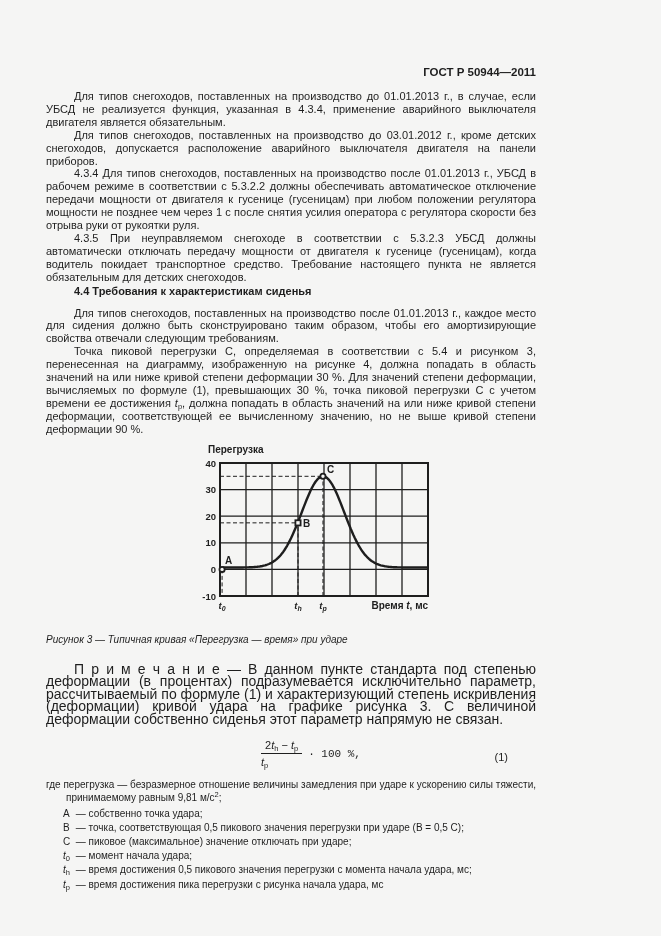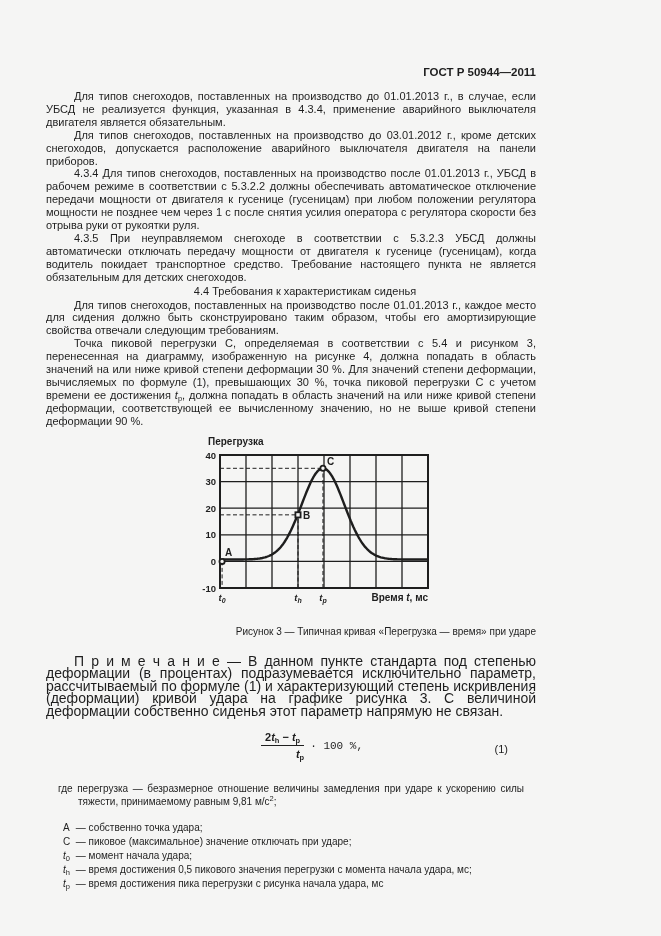--- a/index.html
+++ b/index.html
@@ -22,59 +22,60 @@
     font-size:11.5px;font-weight:bold;
     line-height:14px;
     margin-bottom:11px;
   }
   .body-text p{
     margin:0;
     font-size:11px;line-height:12.9px;
     text-align:justify;
     text-indent:28px;
   }
-  .body-text p.h{font-weight:normal;text-align:center;margin-top:1px;margin-bottom:1px;}
+  .body-text p.h{font-weight:bold;text-align:left;margin-top:1px;margin-bottom:9px;}
   .body-text i, .defs i, .formula i, .where i{font-style:italic;}
   sub{font-size:7.5px;vertical-align:-2px;line-height:0;}
   sup{font-size:7.5px;vertical-align:4px;line-height:0;}
 
   .figure-wrap{margin-top:7px;}
   .chart-box{margin-left:150px;width:245px;height:177px;}
   svg text{font-family:"Liberation Sans","DejaVu Sans",sans-serif;}
   .fig-caption{
-    text-align:right;
+    text-align:left;
     font-size:10px;line-height:13px;
     margin-top:13px;
+    font-style:italic;
   }
   .note{
     margin-top:17px;
     font-size:14px;line-height:12.5px;
     text-align:justify;
     text-indent:28px;
   }
   .formula-row{
     position:relative;
     margin-top:9px;
     height:40px;
   }
   .formula{
     position:absolute;left:215px;top:0;
     font-size:11px;
     display:flex;align-items:center;
   }
-  .frac{display:inline-block;text-align:right;vertical-align:middle;font-weight:bold;}
+  .frac{display:inline-block;text-align:left;vertical-align:middle;}
   .frac .num{display:block;border-bottom:1px solid #1e1e1e;padding:0 4px 2px 4px;}
   .frac .den{display:block;padding-top:2px;}
   .mult{margin-left:6px;font-family:Liberation Mono, monospace;}
   .eq-num{position:absolute;right:28px;top:12px;font-size:11px;}
   .where{
     font-size:10px;line-height:12.8px;
     text-align:justify;
     padding-left:20px;text-indent:-20px;
-    margin:12px;
+    margin:0;
   }
   .defs{margin-top:2px;padding-left:17px;font-size:10px;}
   .def-item{line-height:14.2px;}
   .def-item .sym{display:inline-block;min-width:10px;}
   .page-number{
     position:absolute;left:578px;top:845px;
     font-size:11px;
   }
 </style>
 </head>
@@ -147,20 +148,21 @@
       </span>
       <span class="mult">· 100 %,</span>
     </div>
     <span class="eq-num">(1)</span>
   </div>
 
   <p class="where"><span>где перегрузка — безразмерное отношение величины замедления при ударе к ускорению силы тяжести, принимаемому равным 9,81 м/с</span><sup>2</sup><span>;</span></p>
 
   <div class="defs">
     <div class="def-item"><span class="sym"><span>А</span><sub></sub></span><span> — собственно точка удара;</span></div>
+    <div class="def-item"><span class="sym"><span>В</span><sub></sub></span><span> — точка, соответствующая 0,5 пикового значения перегрузки при ударе (В = 0,5 С);</span></div>
     <div class="def-item"><span class="sym"><span>С</span><sub></sub></span><span> — пиковое (максимальное) значение отключать при ударе;</span></div>
     <div class="def-item"><span class="sym"><i><span>t</span></i><sub>0</sub></span><span> — момент начала удара;</span></div>
     <div class="def-item"><span class="sym"><i><span>t</span></i><sub>h</sub></span><span> — время достижения 0,5 пикового значения перегрузки с момента начала удара, мс;</span></div>
     <div class="def-item"><span class="sym"><i><span>t</span></i><sub>p</sub></span><span> — время достижения пика перегрузки с рисунка начала удара, мс</span></div>
   </div>
 
   <div class="page-number">7</div>
 
 </div>
 

